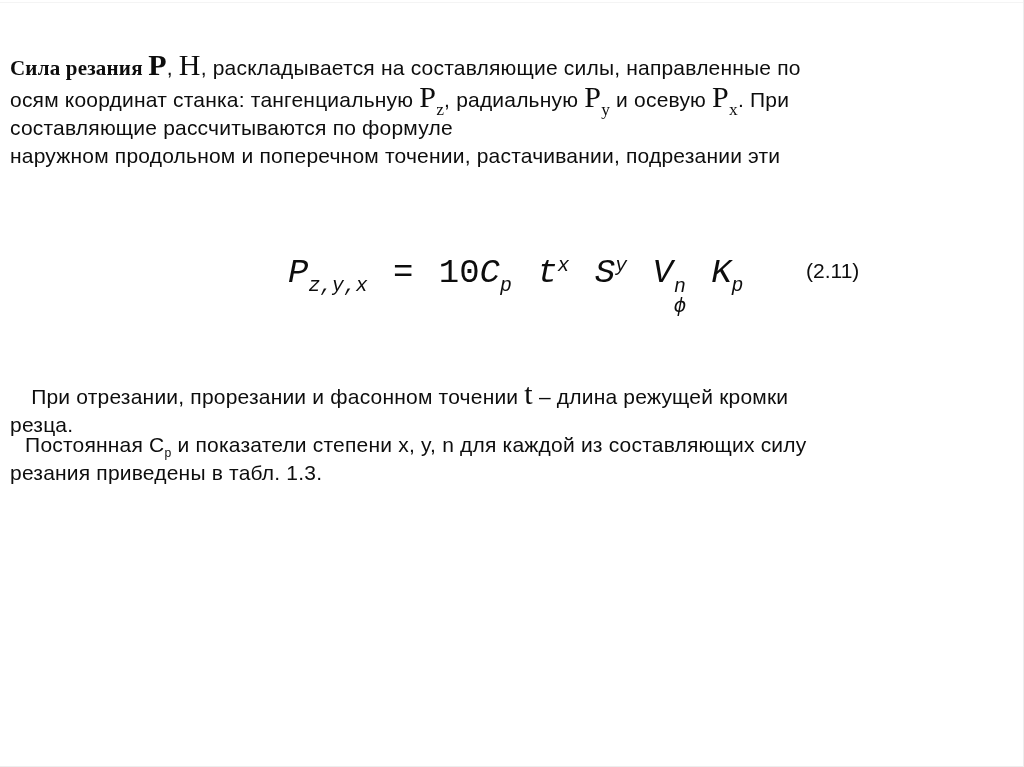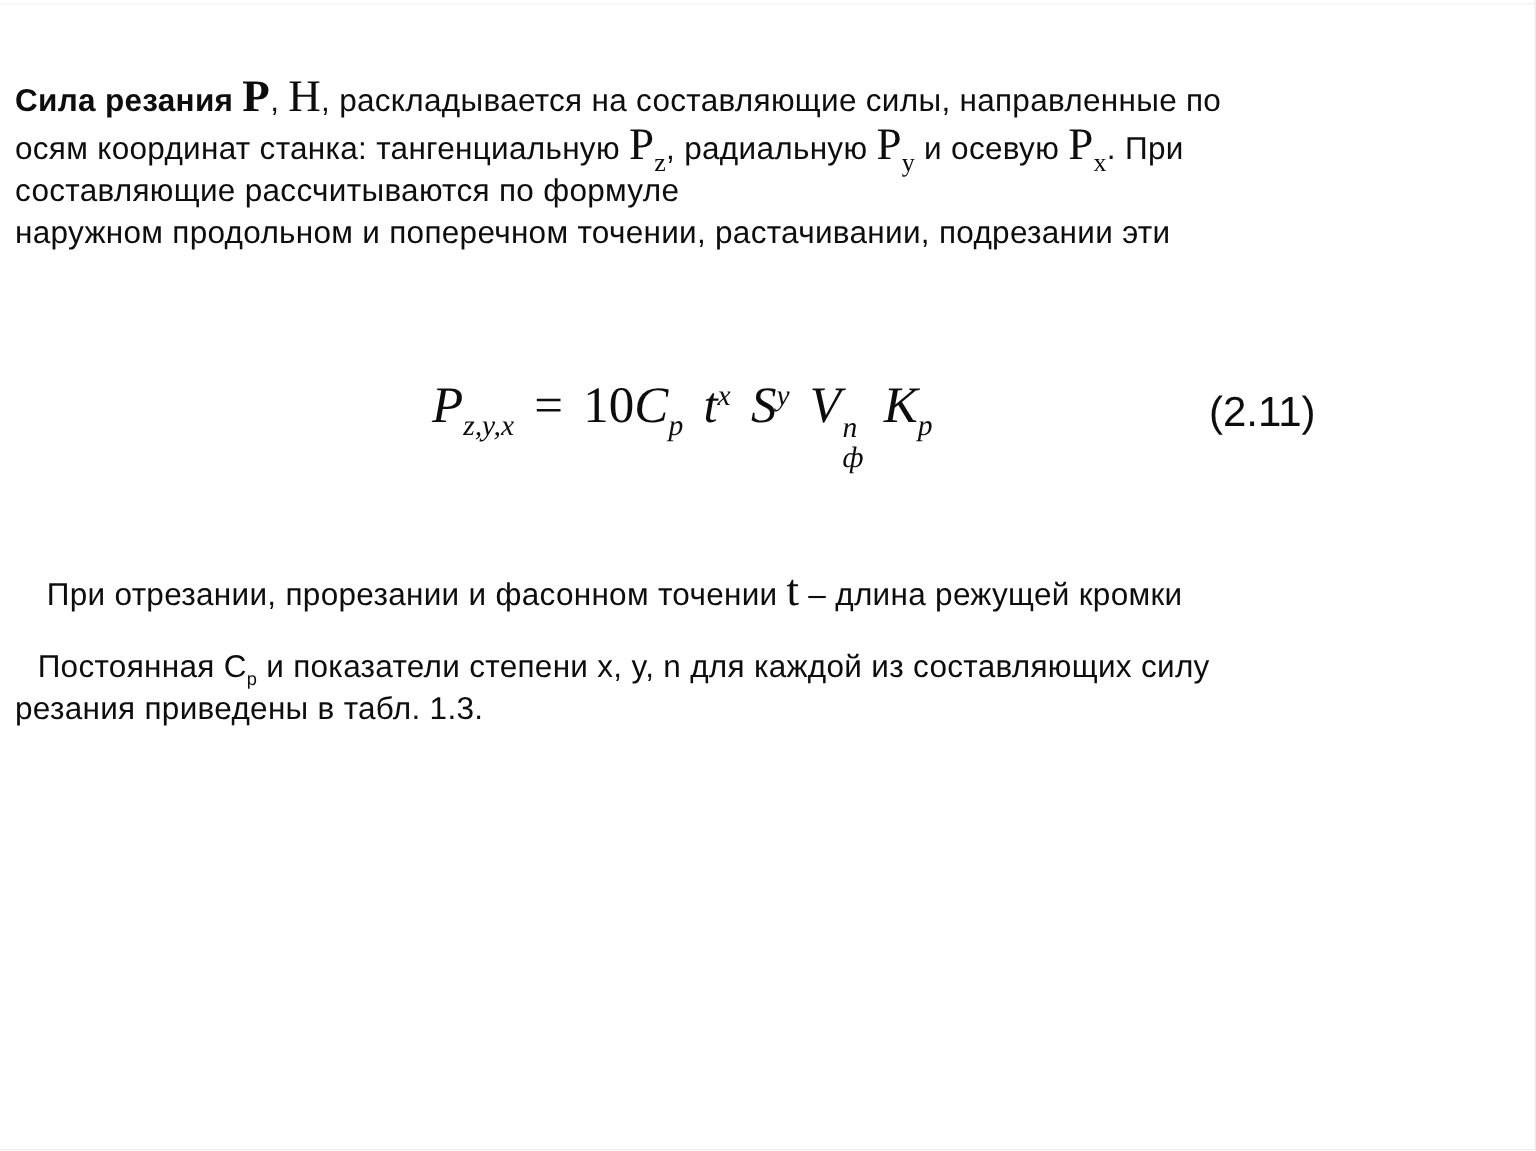--- a/index.html
+++ b/index.html
@@ -29,53 +29,53 @@
     line-height: 28px;
     letter-spacing: 0.2px;
   }
   .p1 { top: 50px; }
   .p2 { top: 379px; }
   .p3 { top: 431px; }
   .line { display: block; }
 
   
   .r-n { font-family: "Liberation Sans", sans-serif; }
-  .r-b { font-family: Liberation Sans, sans-serif; font-weight: 700; margin-top: 23px; }
+  .r-b { font-family: Liberation Serif, serif; font-weight: 700; margin-top: 23px; }
   .r-s  { font-family: "Liberation Serif", serif; font-size: 30px; line-height: 1; }
   .r-sb { font-family: "Liberation Serif", serif; font-size: 30px; line-height: 1; font-weight: 700; }
   sub { font-size: 0.58em; vertical-align: -0.45em; line-height: 0; }
   sup { font-size: 0.58em; vertical-align: 0.55em; line-height: 0; }
 
   
   .formula {
     position: absolute;
     left: 288px;
     top: 246px;
     font-size: 34px;
     line-height: 48px;
     word-spacing: 5px;
     white-space: nowrap;
   }
   .formula .line { display: inline; }
-  .r-m  { font-family: Liberation Serif, serif; font-style: italic; margin-top: 27px; }
-  .r-mu { font-family: Liberation Serif, serif; font-style: normal; }
+  .r-m  { font-family: Liberation Mono, monospace; font-style: italic; margin-top: 27px; }
+  .r-mu { font-family: Liberation Mono, monospace; font-style: normal; }
   .stack {
     display: inline-flex;
     flex-direction: column;
     align-items: flex-start;
     font-size: 0.58em;
     line-height: 1.02;
     vertical-align: -0.52em;
     margin-left: 1px;
   }
   .eqnum {
     position: absolute;
     left: 806px;
     top: 259px;
-    font-size: 28px;
+    font-size: 21px;
     font-family: "Liberation Sans", sans-serif;
   }
 </style>
 </head>
 <body>
 
 <div class="page">
   <div class="top-hairline"></div>
 
   <div class="para p1">
@@ -87,19 +87,20 @@
 
   <div class="formula"><div class="line"><span class="r-m"><span>P</span><sub>z,y,x</sub></span><span class="r-mu"><span> = 10</span></span><span class="r-m"><span>C</span><sub>p</sub></span><span class="r-mu"><span> </span></span><span class="r-m"><span>t</span><sup>x</sup></span><span class="r-mu"><span> </span></span><span class="r-m"><span>S</span><sup>y</sup></span><span class="r-mu"><span> </span></span><span class="r-m"><span>V</span><span class="stack">
             <span>n</span>
             <span>ф</span>
           </span></span><span class="r-mu"><span> </span></span><span class="r-m"><span>K</span><sub>p</sub></span></div></div>
 
   <div class="eqnum">(2.11)</div>
 
   <div class="para p2">
       <div class="line"><span class="r-n"><span> При отрезании, прорезании и фасонном точении </span></span><span class="r-s"><span>t</span></span><span class="r-n"><span> – длина режущей кромки</span></span></div>
+      <div class="line"><span class="r-n"><span>резца.</span></span></div>
     </div>
 
   <div class="para p3">
       <div class="line"><span class="r-n"><span>  Постоянная </span></span><span class="r-n"><span>C</span><sub>p</sub></span><span class="r-n"><span> и показатели степени x, y, n для каждой из составляющих силу</span></span></div>
       <div class="line"><span class="r-n"><span>резания приведены в табл. 1.3.</span></span></div>
     </div>
 </div>
 
 </body></html>

